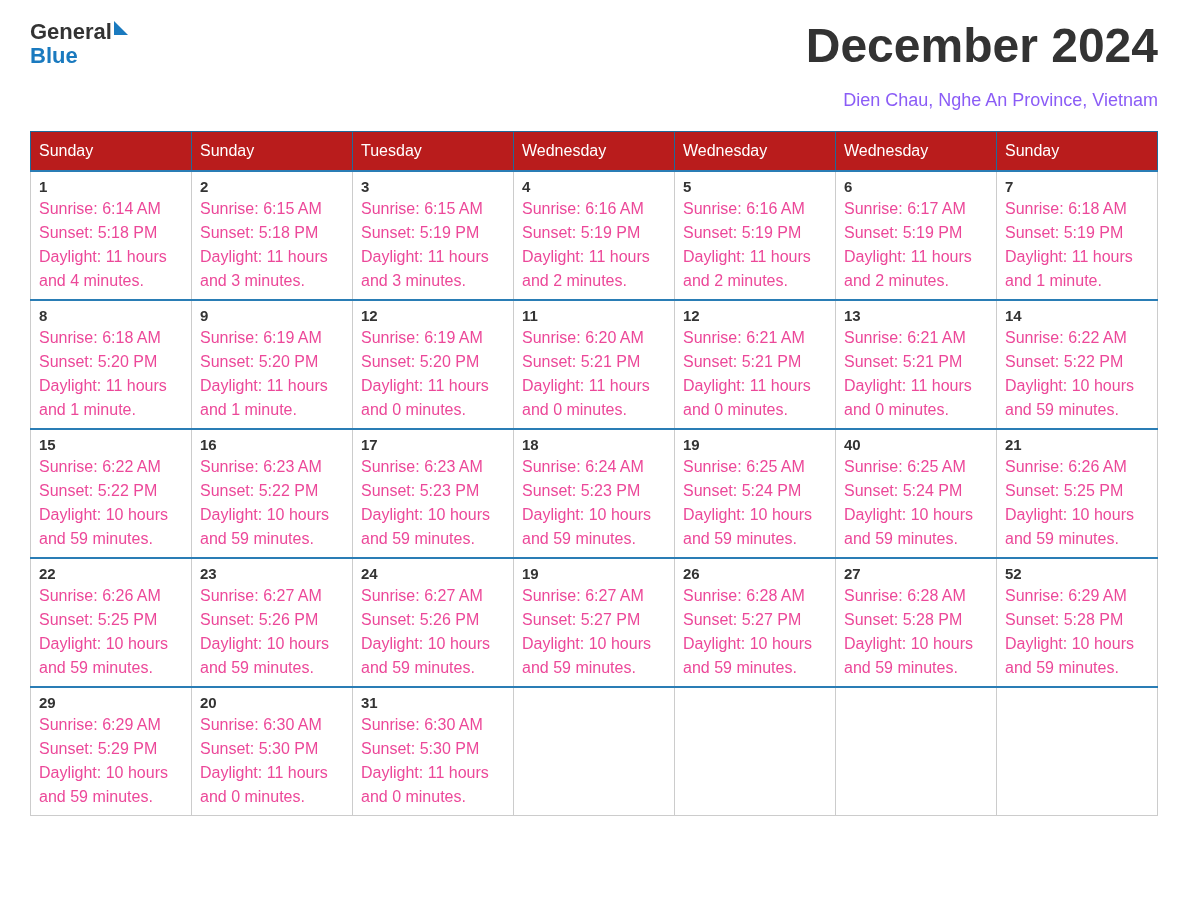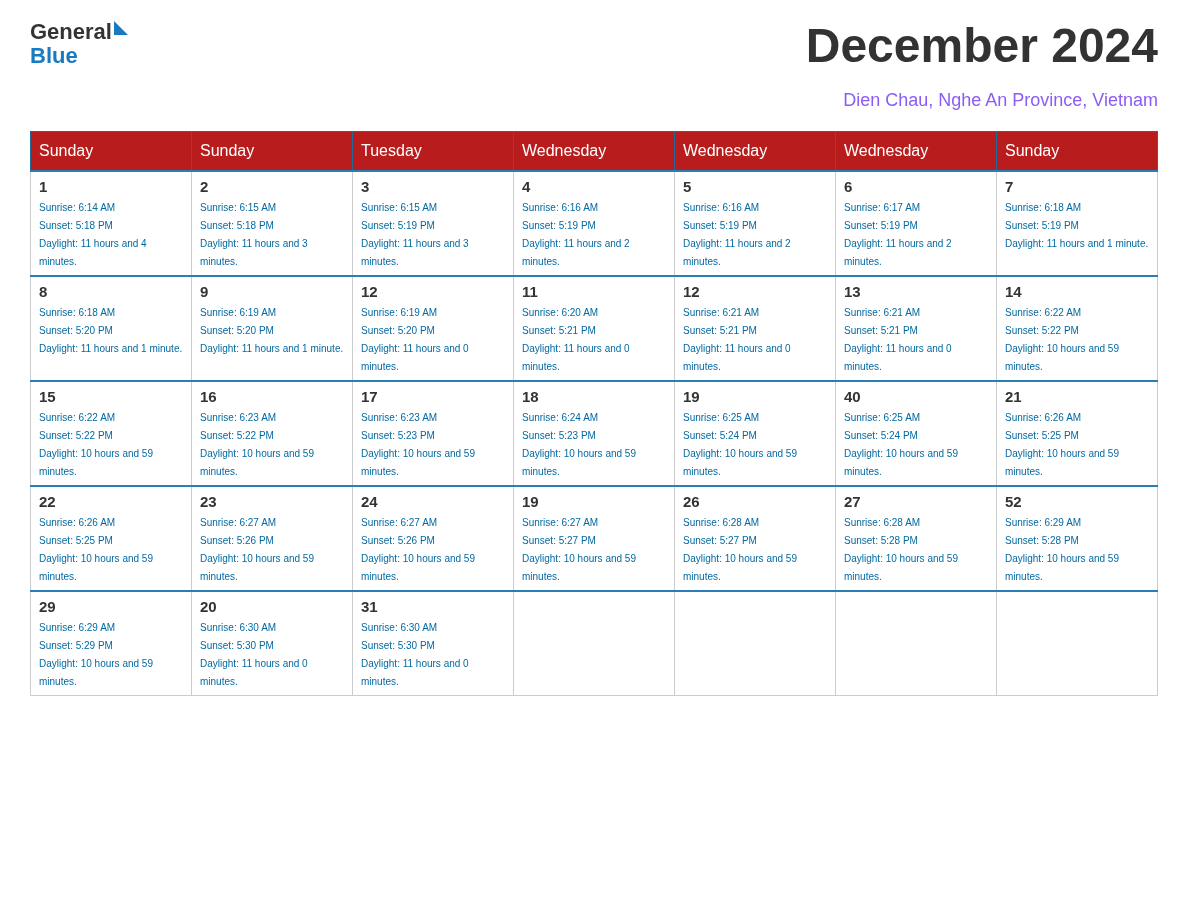--- a/index.html
+++ b/index.html
@@ -84,22 +84,22 @@
       width: 14.28%;
       min-height: 90px;
     }
     .day-number {
       font-size: 15px;
       font-weight: bold;
       display: block;
       margin-bottom: 2px;
     }
     .day-info {
-      font-size: 10px;
-      color: #0369a1;
+      font-size: 16px;
+      color: #ec4899;
       line-height: 1.5;
     }
     .empty-cell {
       background: #fff;
     }
     .week-row td {
       border-top: 2px solid #2a7db5;
     }
   </style>
 </head>

